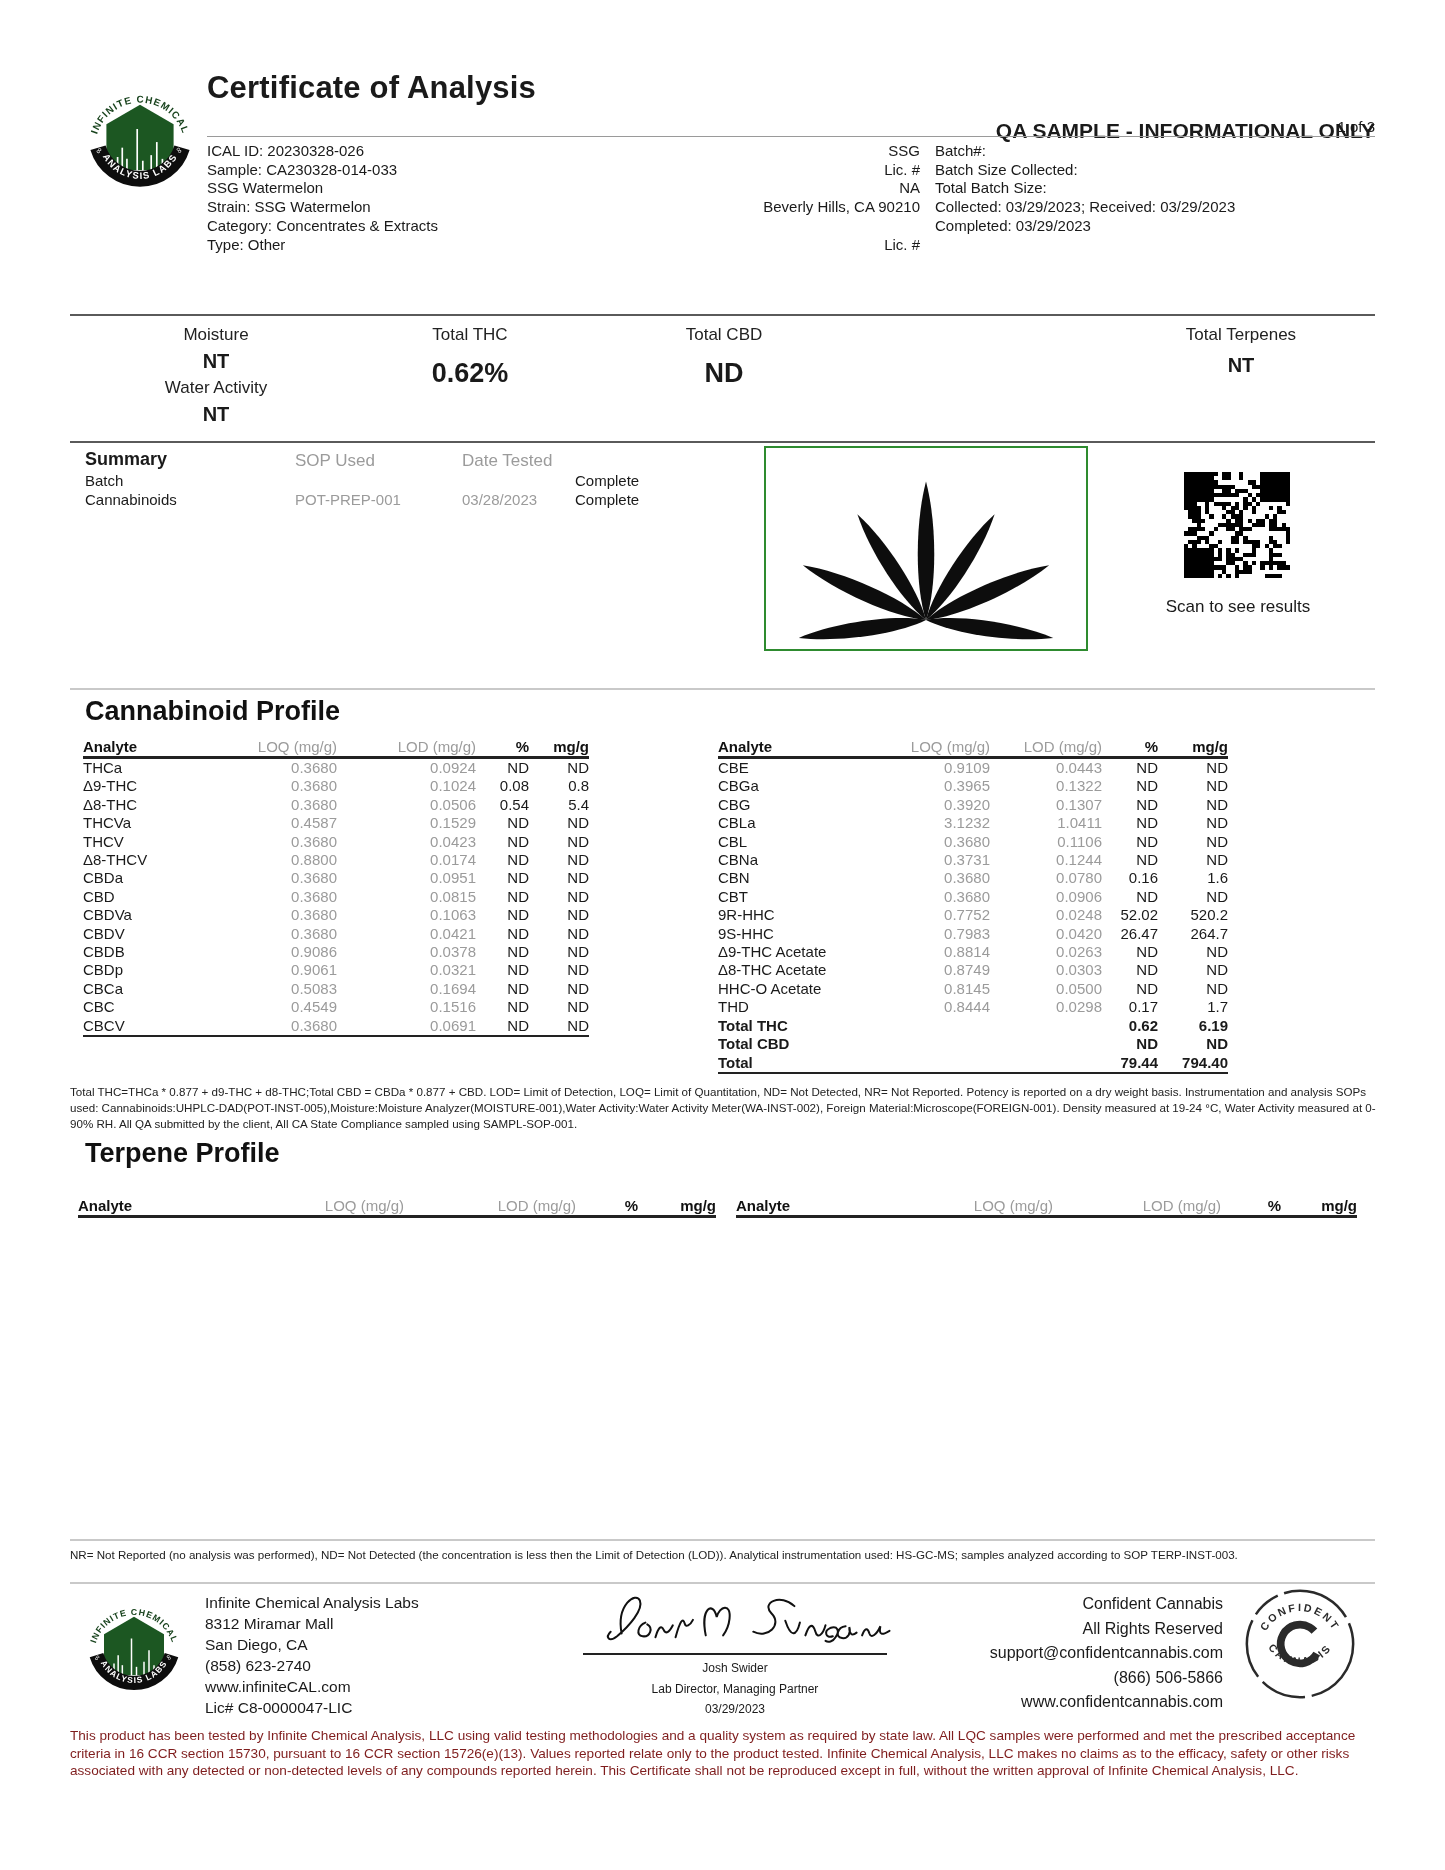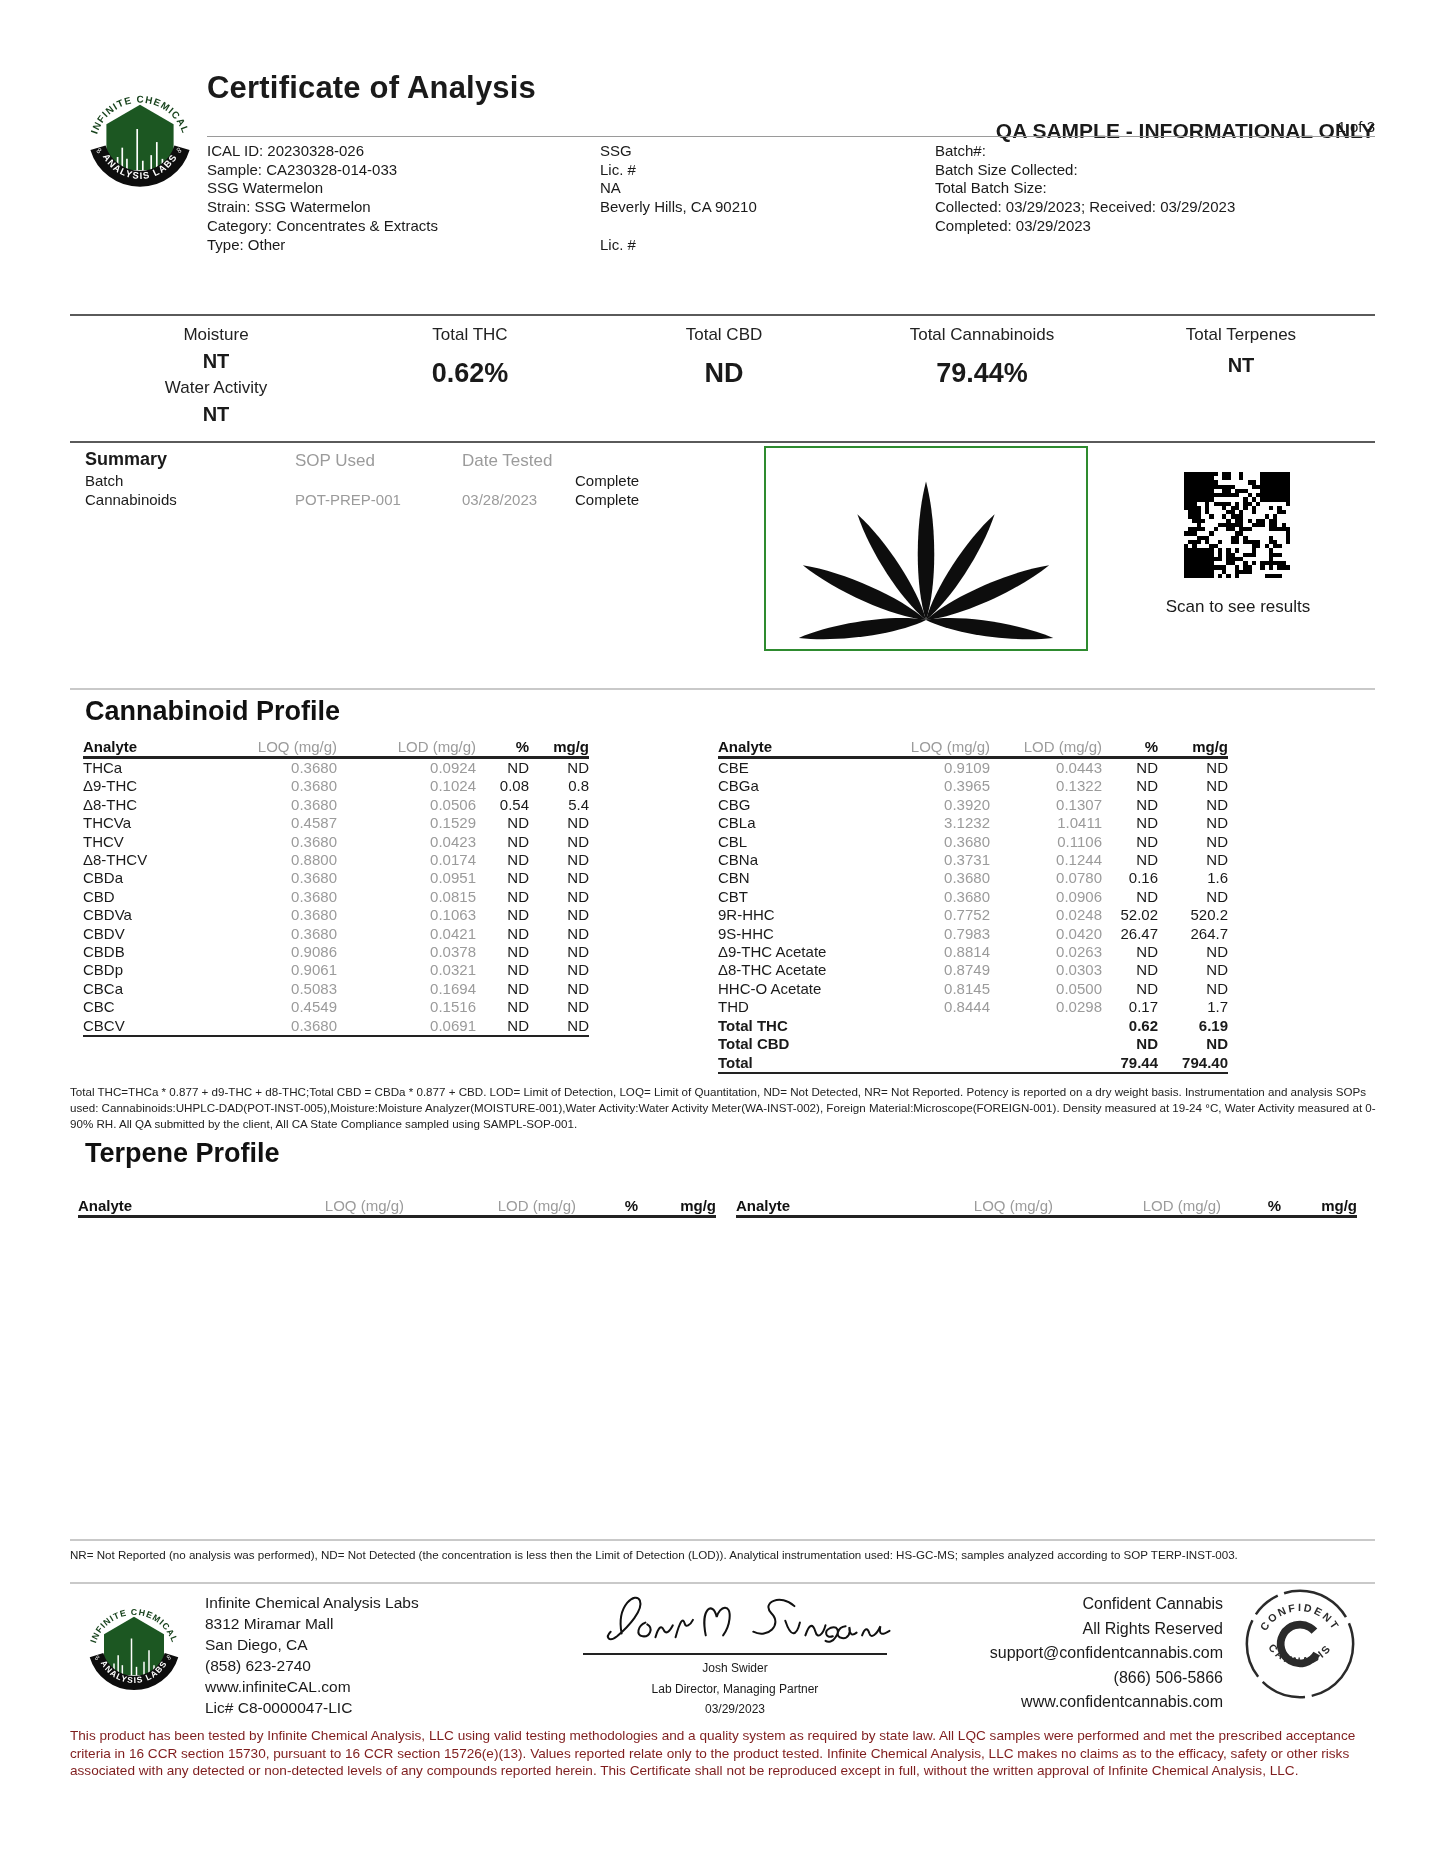--- a/index.html
+++ b/index.html
@@ -88,21 +88,21 @@
 
   <div class="abs" style="left:207px;top:142px;width:380px;">
 
   <div class="line">ICAL ID: 20230328-026</div>
       <div class="line">Sample: CA230328-014-033</div>
       <div class="line">SSG Watermelon</div>
       <div class="line">Strain: SSG Watermelon</div>
       <div class="line">Category: Concentrates &amp; Extracts</div>
       <div class="line">Type: Other</div>
     </div>
-  <div class="abs" style="left:600px;top:142px;width:320px;">
+  <div class="abs" style="left:600px;top:142px;width:320px;text-align:right;">
 
   <div class="line">SSG</div>
       <div class="line">Lic. #</div>
       <div class="line">NA</div>
       <div class="line">Beverly Hills, CA 90210</div>
       <div class="line"></div>
       <div class="line">Lic. #</div>
     </div>
   <div class="abs" style="left:935px;top:142px;width:440px;">
 
@@ -121,24 +121,20 @@
     <div class="lbl">Water Activity</div>
     <div class="nt">NT</div>
   </div>
   <div class="stat" style="left:370px;top:322px;width:200px;">
     <div class="lbl">Total THC</div>
     <div class="big">0.62%</div>
   </div>
   <div class="stat" style="left:624px;top:322px;width:200px;">
     <div class="lbl">Total CBD</div>
     <div class="big">ND</div>
-  </div>
-  <div class="stat" style="left:862px;top:322px;width:240px;">
-    <div class="lbl">Total Cannabinoids</div>
-    <div class="big">79.44%</div>
   </div>
   <div class="stat" style="left:1141px;top:322px;width:200px;">
     <div class="lbl">Total Terpenes</div>
     <div class="nt" style="margin-top:4px;">NT</div>
   </div>
 
   <div class="rule dark abs" style="left:70px;right:70px;top:441px;"></div>
 
   <div class="abs bold" style="left:85px;top:449px;font-size:18px;">Summary</div>
   <div class="abs gray sum-head" style="left:295px;top:451px;">SOP Used</div>

